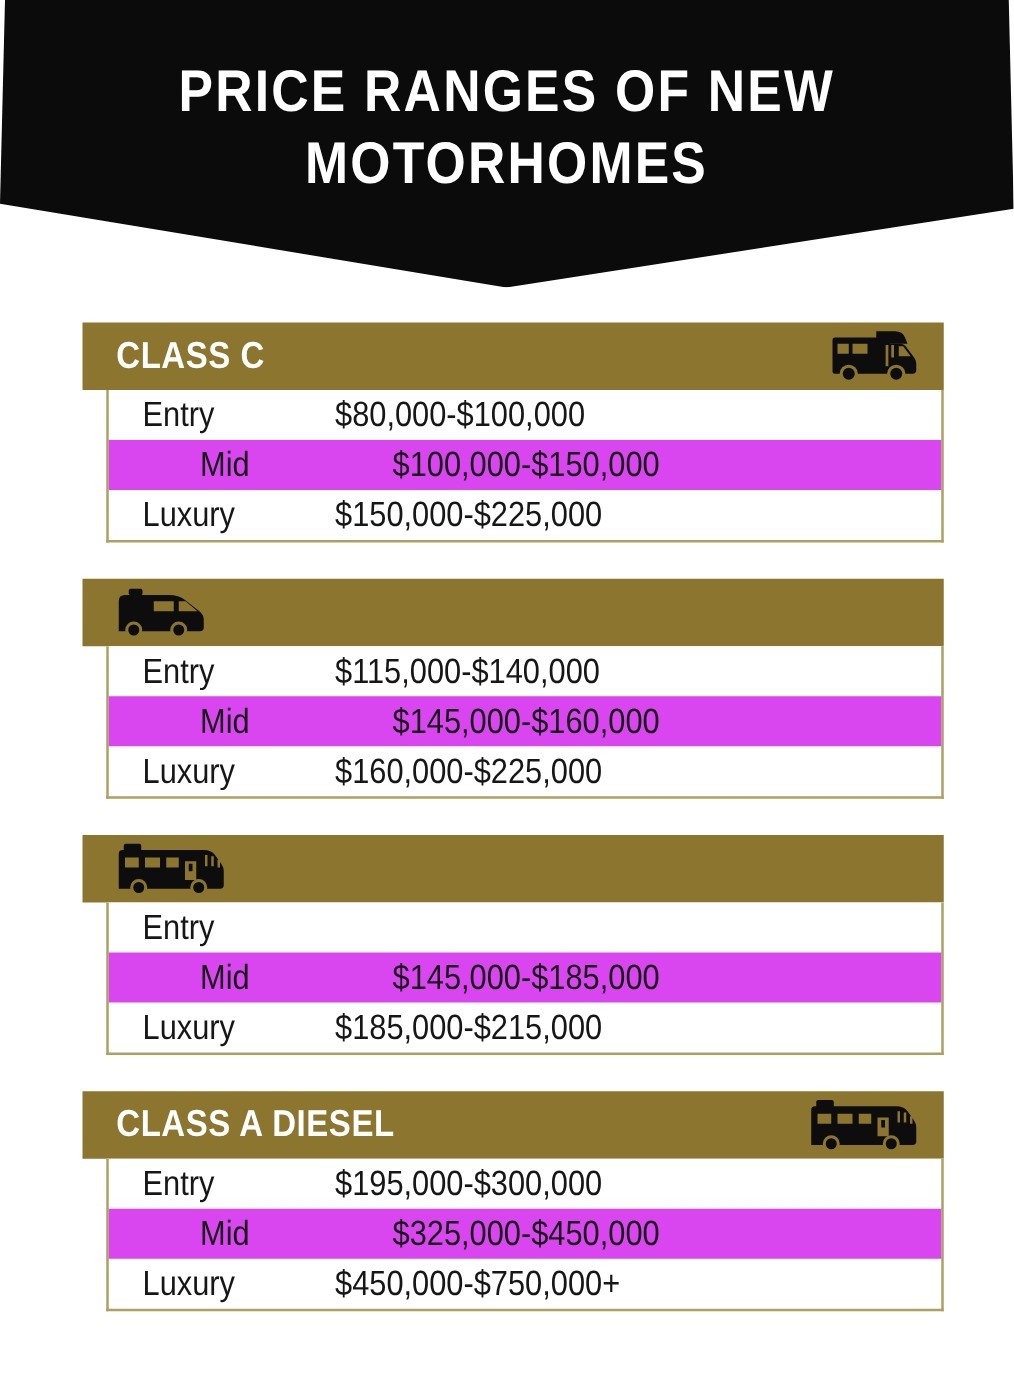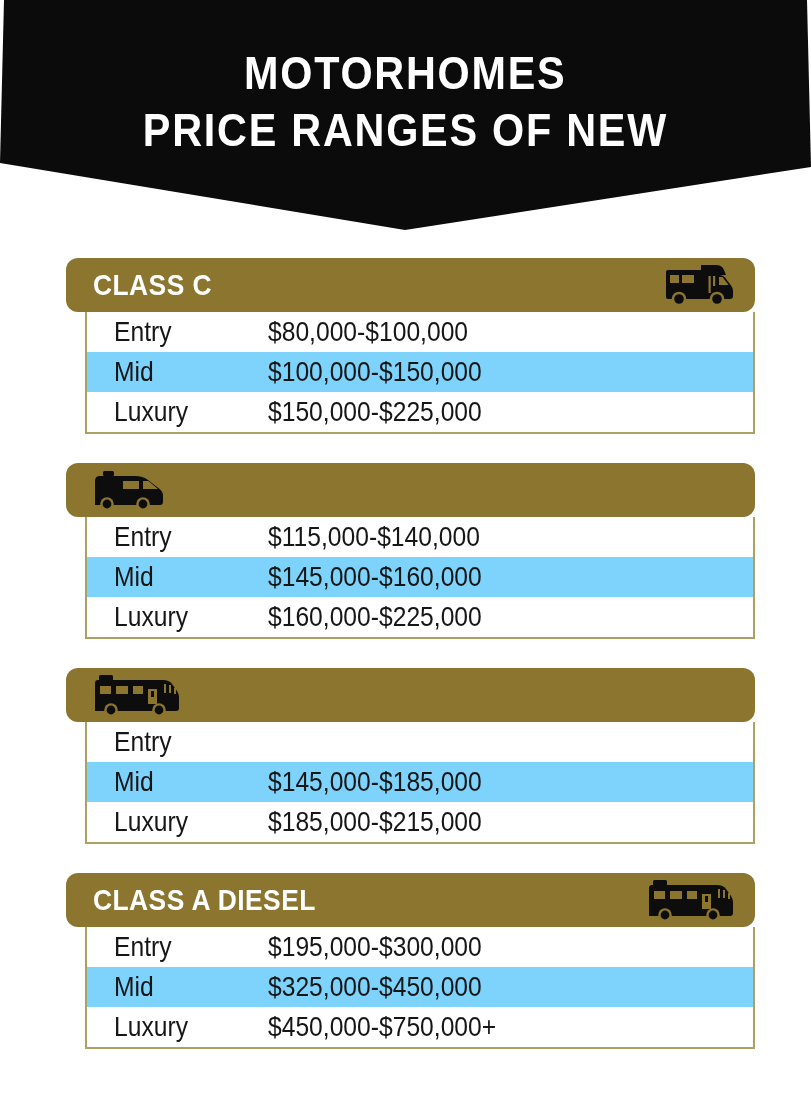--- a/index.html
+++ b/index.html
@@ -21,39 +21,38 @@
   }
   .cond{display:inline-block;transform:scaleX(0.88);transform-origin:center center;white-space:nowrap;}
   .cond-l{display:inline-block;transform:scaleX(0.88);transform-origin:left center;white-space:nowrap;}
   
   .tables{position:absolute;top:258px;left:66px;}
   .rv-table{width:689px;margin-bottom:29px;}
   .rv-head{
     height:54px;background:#8c762f;box-sizing:border-box;
     display:flex;align-items:center;justify-content:space-between;
     padding:0 20px 0 27px;
-    border-radius:12px;
   }
   .rv-head-title{color:#ffffff;font-weight:bold;font-size:30px;letter-spacing:0.5px;}
   .rv-icon{display:flex;align-items:center;}
   .rv-icon svg{display:block;}
   .rv-body{border:2px solid #ada063;border-top:none;box-sizing:border-box;background:#ffffff;margin-left:19px;}
   .rv-row{height:40px;display:flex;align-items:center;font-size:28px;color:#161616;}
-  .rv-row.alt{background:#7dd3fc;}
+  .rv-row.alt{background:#d946ef;padding-left:46px;}
   .tier{width:154px;padding-left:27px;box-sizing:content-box;flex:none;}
   .price{flex:1;}
 </style>
 </head>
 <body>
 
 <div class="banner">
   <div class="banner-shape"></div>
   <div class="banner-title">
+    <div><span class="cond">PRICE RANGES OF NEW</span></div>
     <div><span class="cond">MOTORHOMES</span></div>
-    <div><span class="cond">PRICE RANGES OF NEW</span></div>
   </div>
 </div>
 
 <div class="tables">
 
   <div class="rv-table">
     <div class="rv-head">
       <span class="rv-head-title"><span class="cond-l">CLASS C</span></span>
       <span class="rv-icon">
         <svg width="70" height="44" viewBox="0 0 70 44" xmlns="http://www.w3.org/2000/svg">

